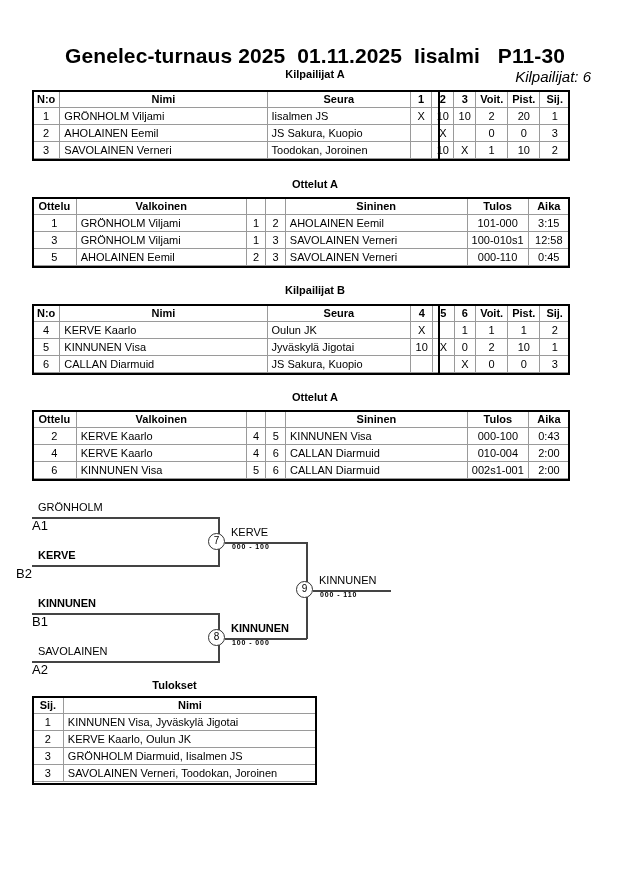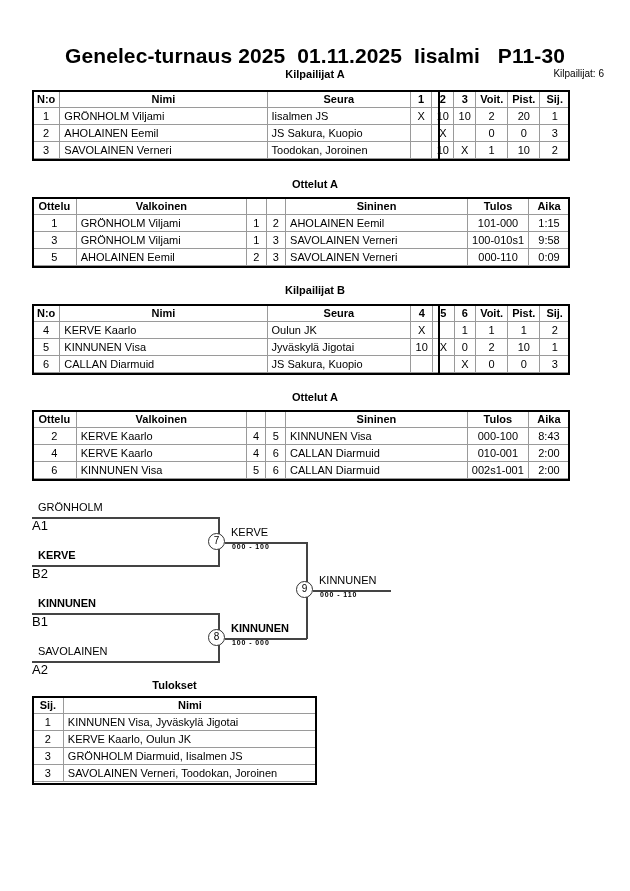--- a/index.html
+++ b/index.html
@@ -17,22 +17,23 @@
 
   
   .doc-title {
     position: absolute; top: 44px; left: 0; width: 630px;
     text-align: center;
     font-size: 21px; font-weight: bold;
     letter-spacing: 0.1px;
     white-space: pre;
   }
   .entrant-count {
-    position: absolute; top: 68px; right: 26px;
-    font-size: 10px;
+    position: absolute; top: 68px; right: 39px;
+    font-size: 15px;
+    font-style: italic;
   }
 
   
   .caption {
     position: absolute; left: 0; width: 630px;
     text-align: center;
     font-size: 11px; font-weight: bold;
   }
 
   
@@ -198,39 +199,39 @@
       </tr>
     </thead>
     <tbody>
       <tr>
         <td class="c">1</td>
         <td class="l b">GRÖNHOLM Viljami</td>
         <td class="c">1</td>
         <td class="c">2</td>
         <td class="l">AHOLAINEN Eemil</td>
         <td class="c">101-000</td>
-        <td class="c">1:15</td>
+        <td class="c">3:15</td>
       </tr>
       <tr>
         <td class="c">3</td>
         <td class="l b">GRÖNHOLM Viljami</td>
         <td class="c">1</td>
         <td class="c">3</td>
         <td class="l">SAVOLAINEN Verneri</td>
         <td class="c">100-010s1</td>
-        <td class="c">9:58</td>
+        <td class="c">12:58</td>
       </tr>
       <tr>
         <td class="c">5</td>
         <td class="l">AHOLAINEN Eemil</td>
         <td class="c">2</td>
         <td class="c">3</td>
         <td class="l b">SAVOLAINEN Verneri</td>
         <td class="c">000-110</td>
-        <td class="c">0:09</td>
+        <td class="c">0:45</td>
       </tr>
     </tbody>
   </table>
 <div class="frame" style="top:197px; left:32px; width:538px; height:71px;"></div>
 
 <div class="caption" style="top:284px;">Kilpailijat B</div>
 <table class="tbl" id="pool-b-table" style="top:304px; left:32px; width:538px;">
     <colgroup>
       <col style="width: 26px;">
       <col style="width: 218px;">
@@ -317,29 +318,29 @@
       </tr>
     </thead>
     <tbody>
       <tr>
         <td class="c">2</td>
         <td class="l">KERVE Kaarlo</td>
         <td class="c">4</td>
         <td class="c">5</td>
         <td class="l b">KINNUNEN Visa</td>
         <td class="c">000-100</td>
-        <td class="c">8:43</td>
+        <td class="c">0:43</td>
       </tr>
       <tr>
         <td class="c">4</td>
         <td class="l b">KERVE Kaarlo</td>
         <td class="c">4</td>
         <td class="c">6</td>
         <td class="l">CALLAN Diarmuid</td>
-        <td class="c">010-001</td>
+        <td class="c">010-004</td>
         <td class="c">2:00</td>
       </tr>
       <tr>
         <td class="c">6</td>
         <td class="l b">KINNUNEN Visa</td>
         <td class="c">5</td>
         <td class="c">6</td>
         <td class="l">CALLAN Diarmuid</td>
         <td class="c">002s1-001</td>
         <td class="c">2:00</td>
@@ -349,21 +350,21 @@
 <div class="frame" style="top:410px; left:32px; width:538px; height:71px;"></div>
 
 <div class="bracket">
 
   <div class="bk-name" style="left:38px; top:501px;">GRÖNHOLM</div>
   <div class="bk-line" style="left:32px; top:517px; width:188px; height:1.5px;"></div>
   <div class="bk-seed" style="left:32px; top:518px;">A1</div>
 
   <div class="bk-name b" style="left:38px; top:549px;">KERVE</div>
   <div class="bk-line" style="left:32px; top:565px; width:188px; height:1.5px;"></div>
-  <div class="bk-seed" style="left:32px; top:566px;">B2</div>
+  <div class="bk-seed" style="left:16px; top:566px;">B2</div>
 
   <div class="bk-line" style="left:218px; top:517px; width:1.5px; height:49px; border-radius:3px;"></div>
 
   <div class="bk-circle" style="left:208px; top:533px;">7</div>
   <div class="bk-name" style="left:231px; top:526px;">KERVE</div>
   <div class="bk-line" style="left:225px; top:542px; width:82px; height:1.5px;"></div>
   <div class="bk-score" style="left:232px; top:543px;">000 - 100</div>
 
   <div class="bk-name b" style="left:38px; top:597px;">KINNUNEN</div>
   <div class="bk-line" style="left:32px; top:613px; width:188px; height:1.5px;"></div>

